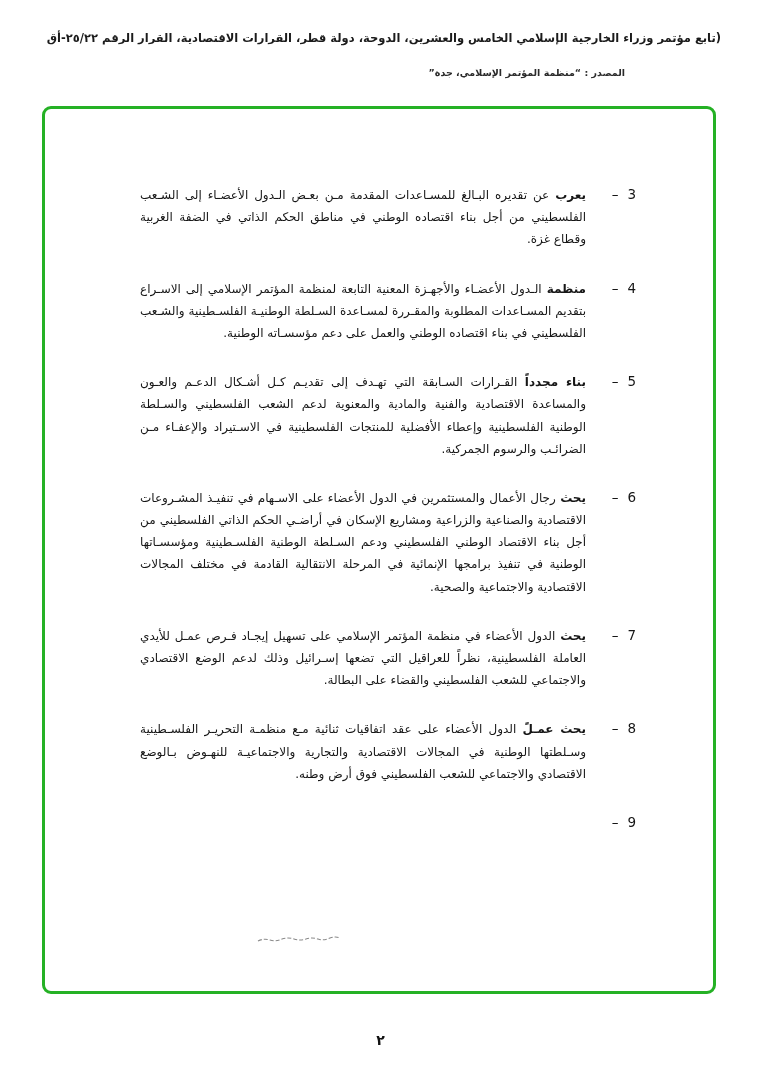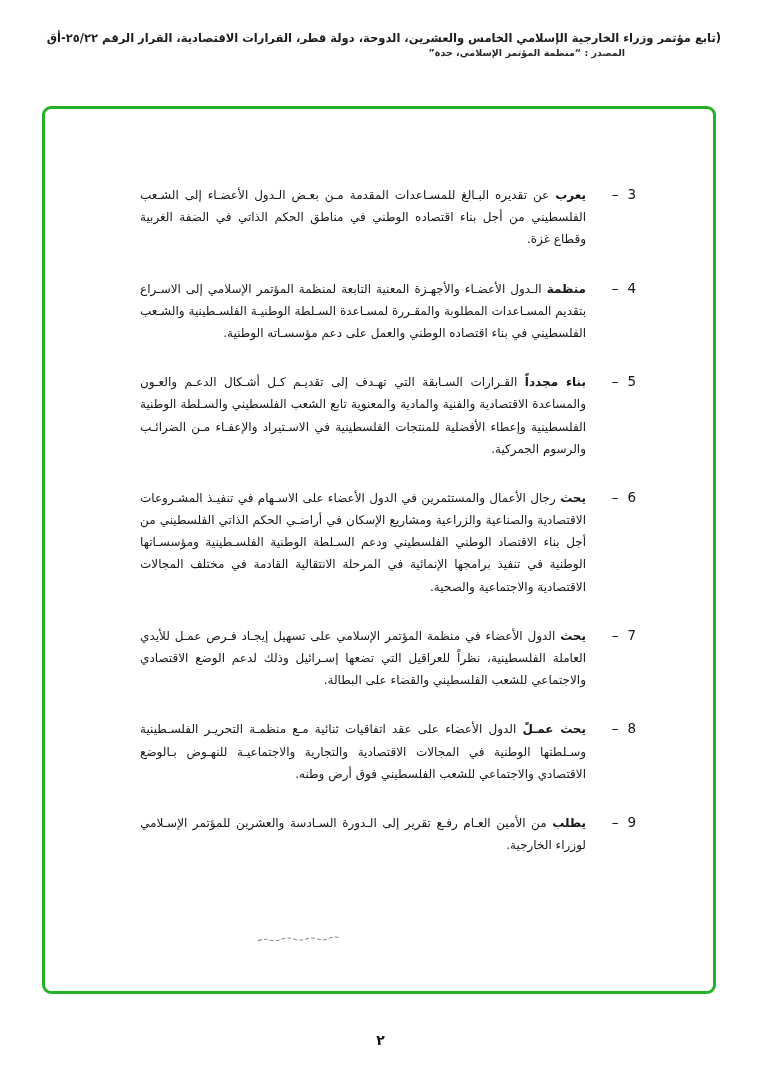--- a/index.html
+++ b/index.html
@@ -25,21 +25,21 @@
   }
   .header-line1 {
     font-size: 11.5px;
     font-weight: bold;
     letter-spacing: 0.2px;
     line-height: 1.5;
   }
   .header-line2 {
     font-size: 9.5px;
     font-weight: bold;
-    margin-top: 0;
+    margin-top: 20px;
     padding-right: 96px;
     color: #2a2a2a;
   }
   
   .green-frame {
     position: absolute;
     left: 42px; top: 106px;
     width: 674px; height: 888px;
     border: 3px solid #25b125;
     border-radius: 9px;
@@ -133,21 +133,21 @@
       </div>
     </div>
 
     <div class="item">
       <div class="item-marker">
         <span class="item-number">5</span>
         <span class="item-dash">–</span>
       </div>
       <div class="item-body">
         <span class="item-lead">بناء مجدداً</span>
-        <span>القـرارات السـابقة التي تهـدف إلى تقديـم كـل أشـكال الدعـم والعـون والمساعدة الاقتصادية والفنية والمادية والمعنوية تابع الشعب الفلسطيني والسـلطة الوطنية الفلسطينية وإعطاء الأفضلية للمنتجات الفلسطينية في الاسـتيراد والإعفـاء مـن الضرائـب والرسوم الجمركية.</span>
+        <span>القـرارات السـابقة التي تهـدف إلى تقديـم كـل أشـكال الدعـم والعـون والمساعدة الاقتصادية والفنية والمادية والمعنوية لدعم الشعب الفلسطيني والسـلطة الوطنية الفلسطينية وإعطاء الأفضلية للمنتجات الفلسطينية في الاسـتيراد والإعفـاء مـن الضرائـب والرسوم الجمركية.</span>
       </div>
     </div>
 
     <div class="item">
       <div class="item-marker">
         <span class="item-number">6</span>
         <span class="item-dash">–</span>
       </div>
       <div class="item-body">
         <span class="item-lead">يحث</span>
@@ -175,24 +175,20 @@
         <span class="item-lead">يحث عمـلً</span>
         <span>الدول الأعضاء على عقد اتفاقيات ثنائية مـع منظمـة التحريـر الفلسـطينية وسـلطتها الوطنية في المجالات الاقتصادية والتجارية والاجتماعيـة للنهـوض بـالوضع الاقتصادي والاجتماعي للشعب الفلسطيني فوق أرض وطنه.</span>
       </div>
     </div>
 
     <div class="item">
       <div class="item-marker">
         <span class="item-number">9</span>
         <span class="item-dash">–</span>
       </div>
-      <div class="item-body">
-        <span class="item-lead">يطلب</span>
-        <span>من الأمين العـام رفـع تقرير إلى الـدورة السـادسة والعشرين للمؤتمر الإسـلامي لوزراء الخارجية.</span>
-      </div>
     </div>
 
   </div>
 
   <div class="scribble">
     <svg width="92" height="8" viewBox="0 0 92 8" xmlns="http://www.w3.org/2000/svg">
       <path d="M1,5 q6,-3 12,-1 q6,2 12,-1 q6,-2 12,0 q6,2 12,0 q6,-2 12,0 q6,2 12,-1 q6,-2 10,0" fill="none" stroke="#8a8a8a" stroke-width="1.1" stroke-dasharray="4 2"></path>
     </svg>
   </div>
 

